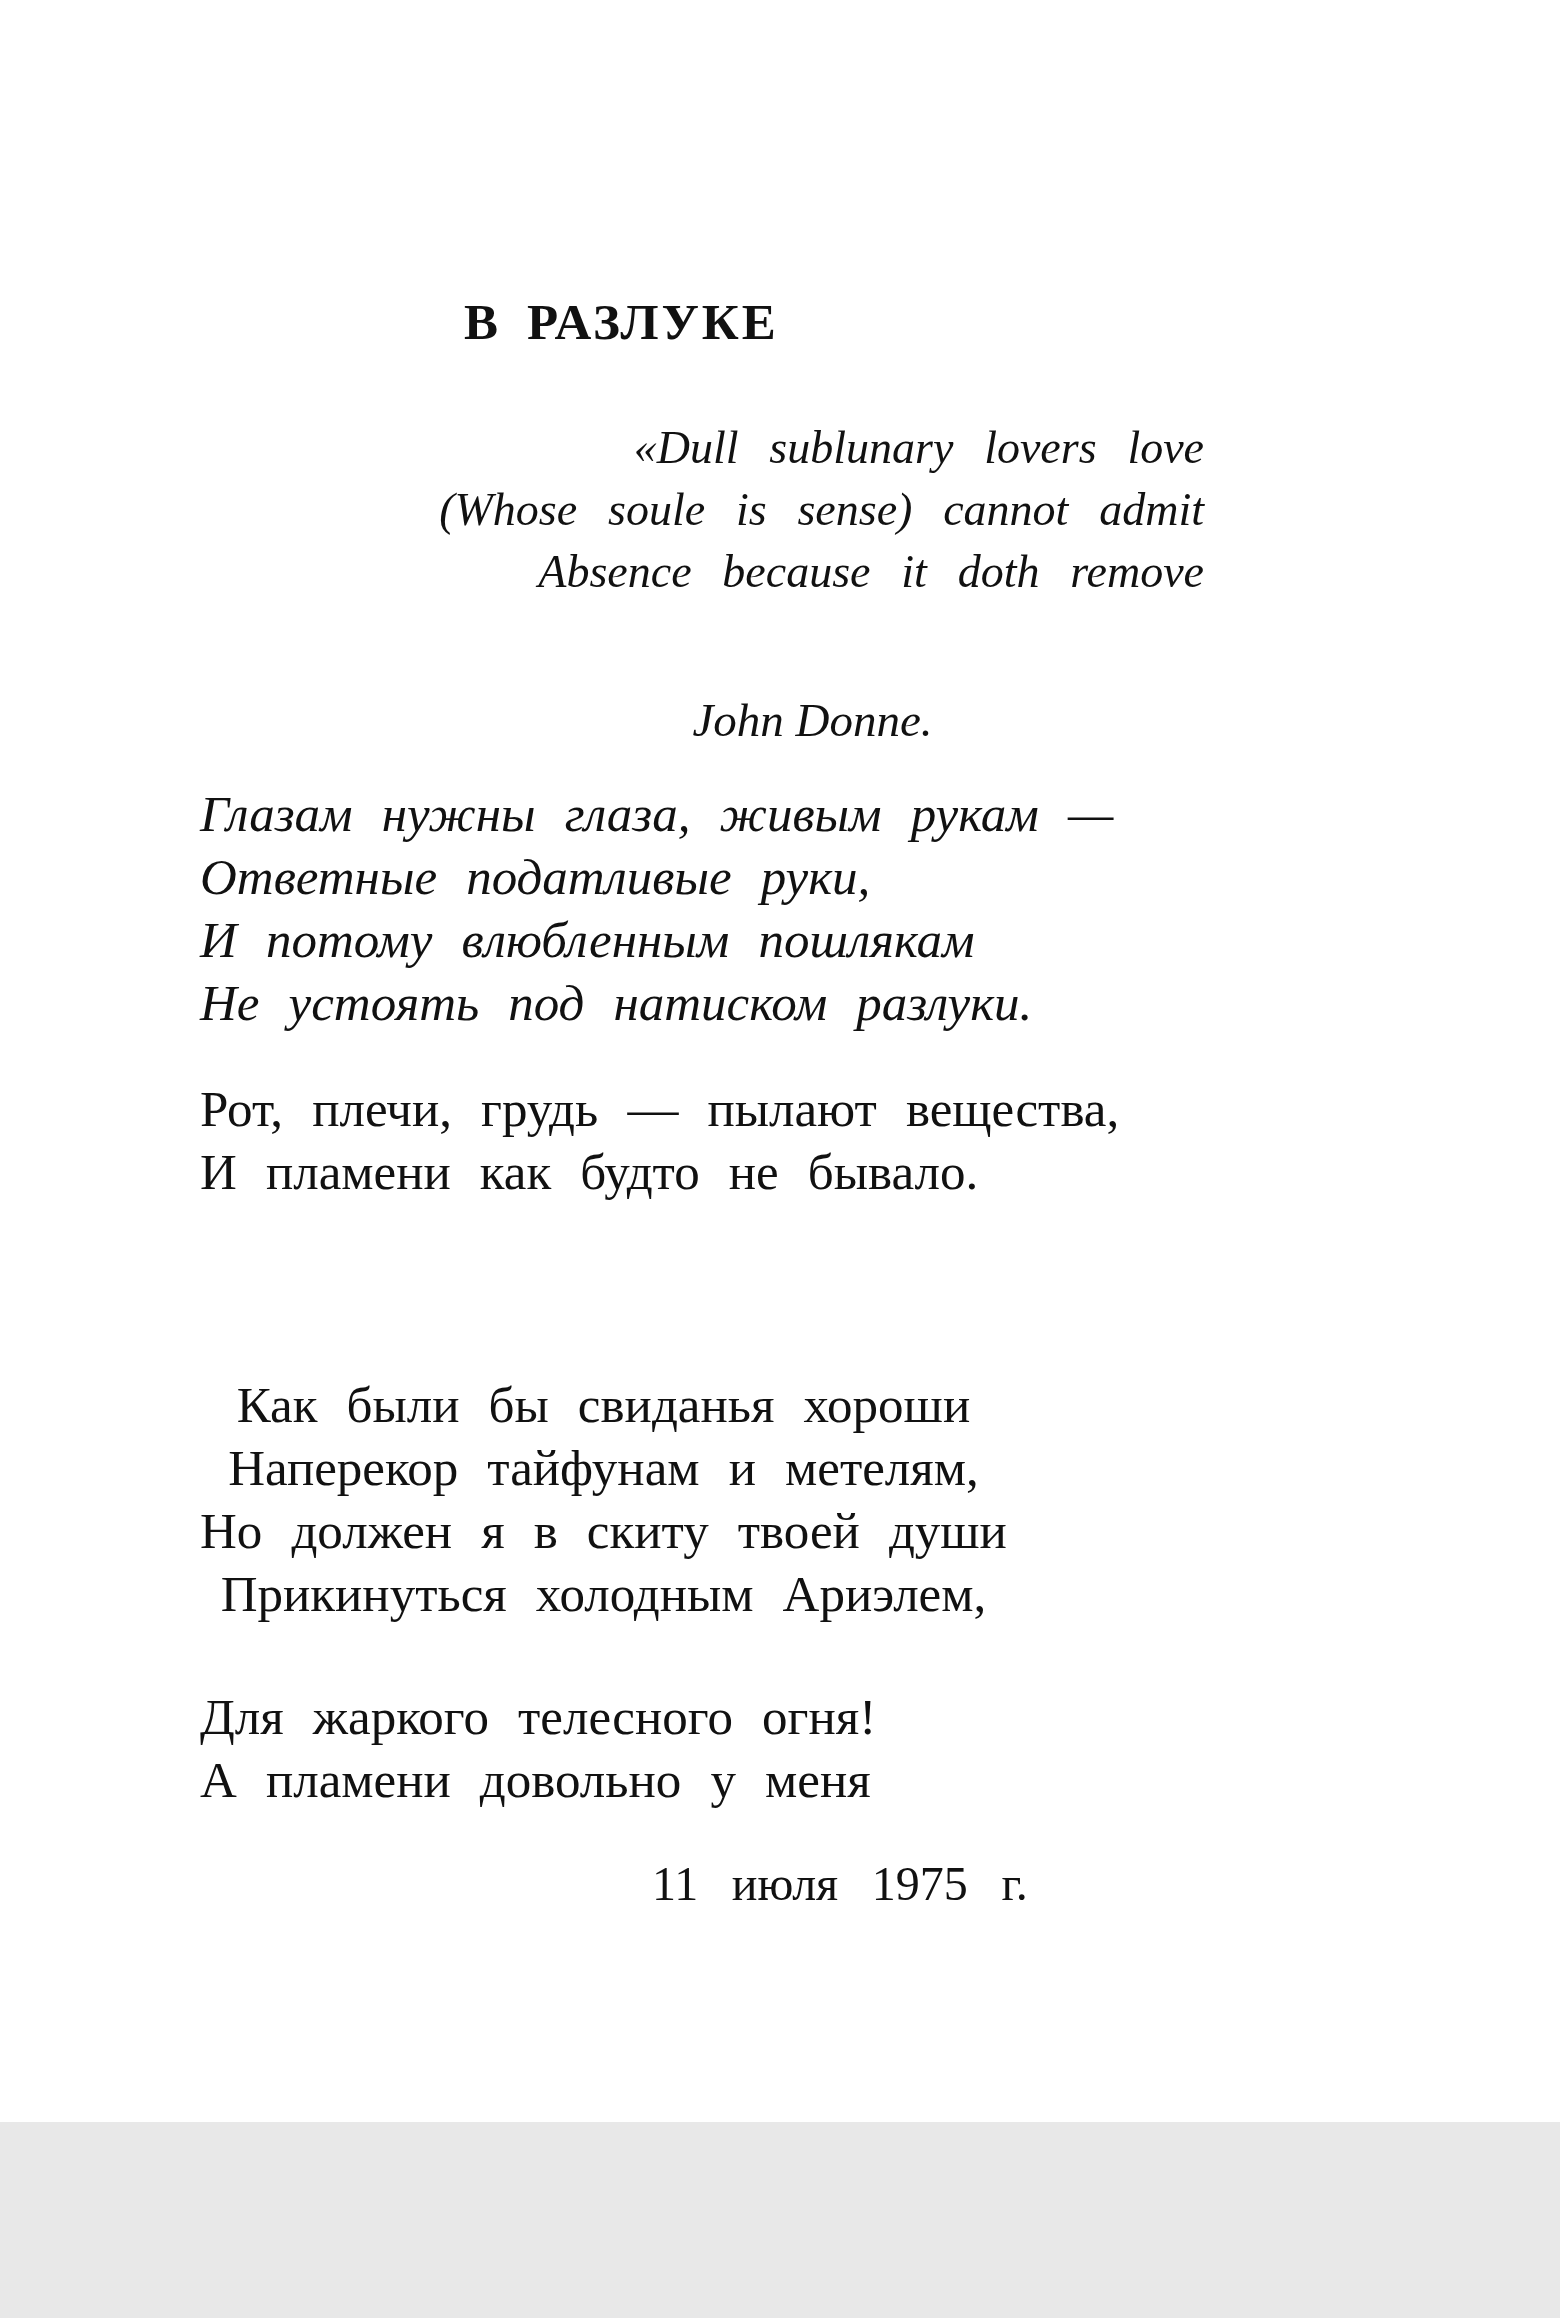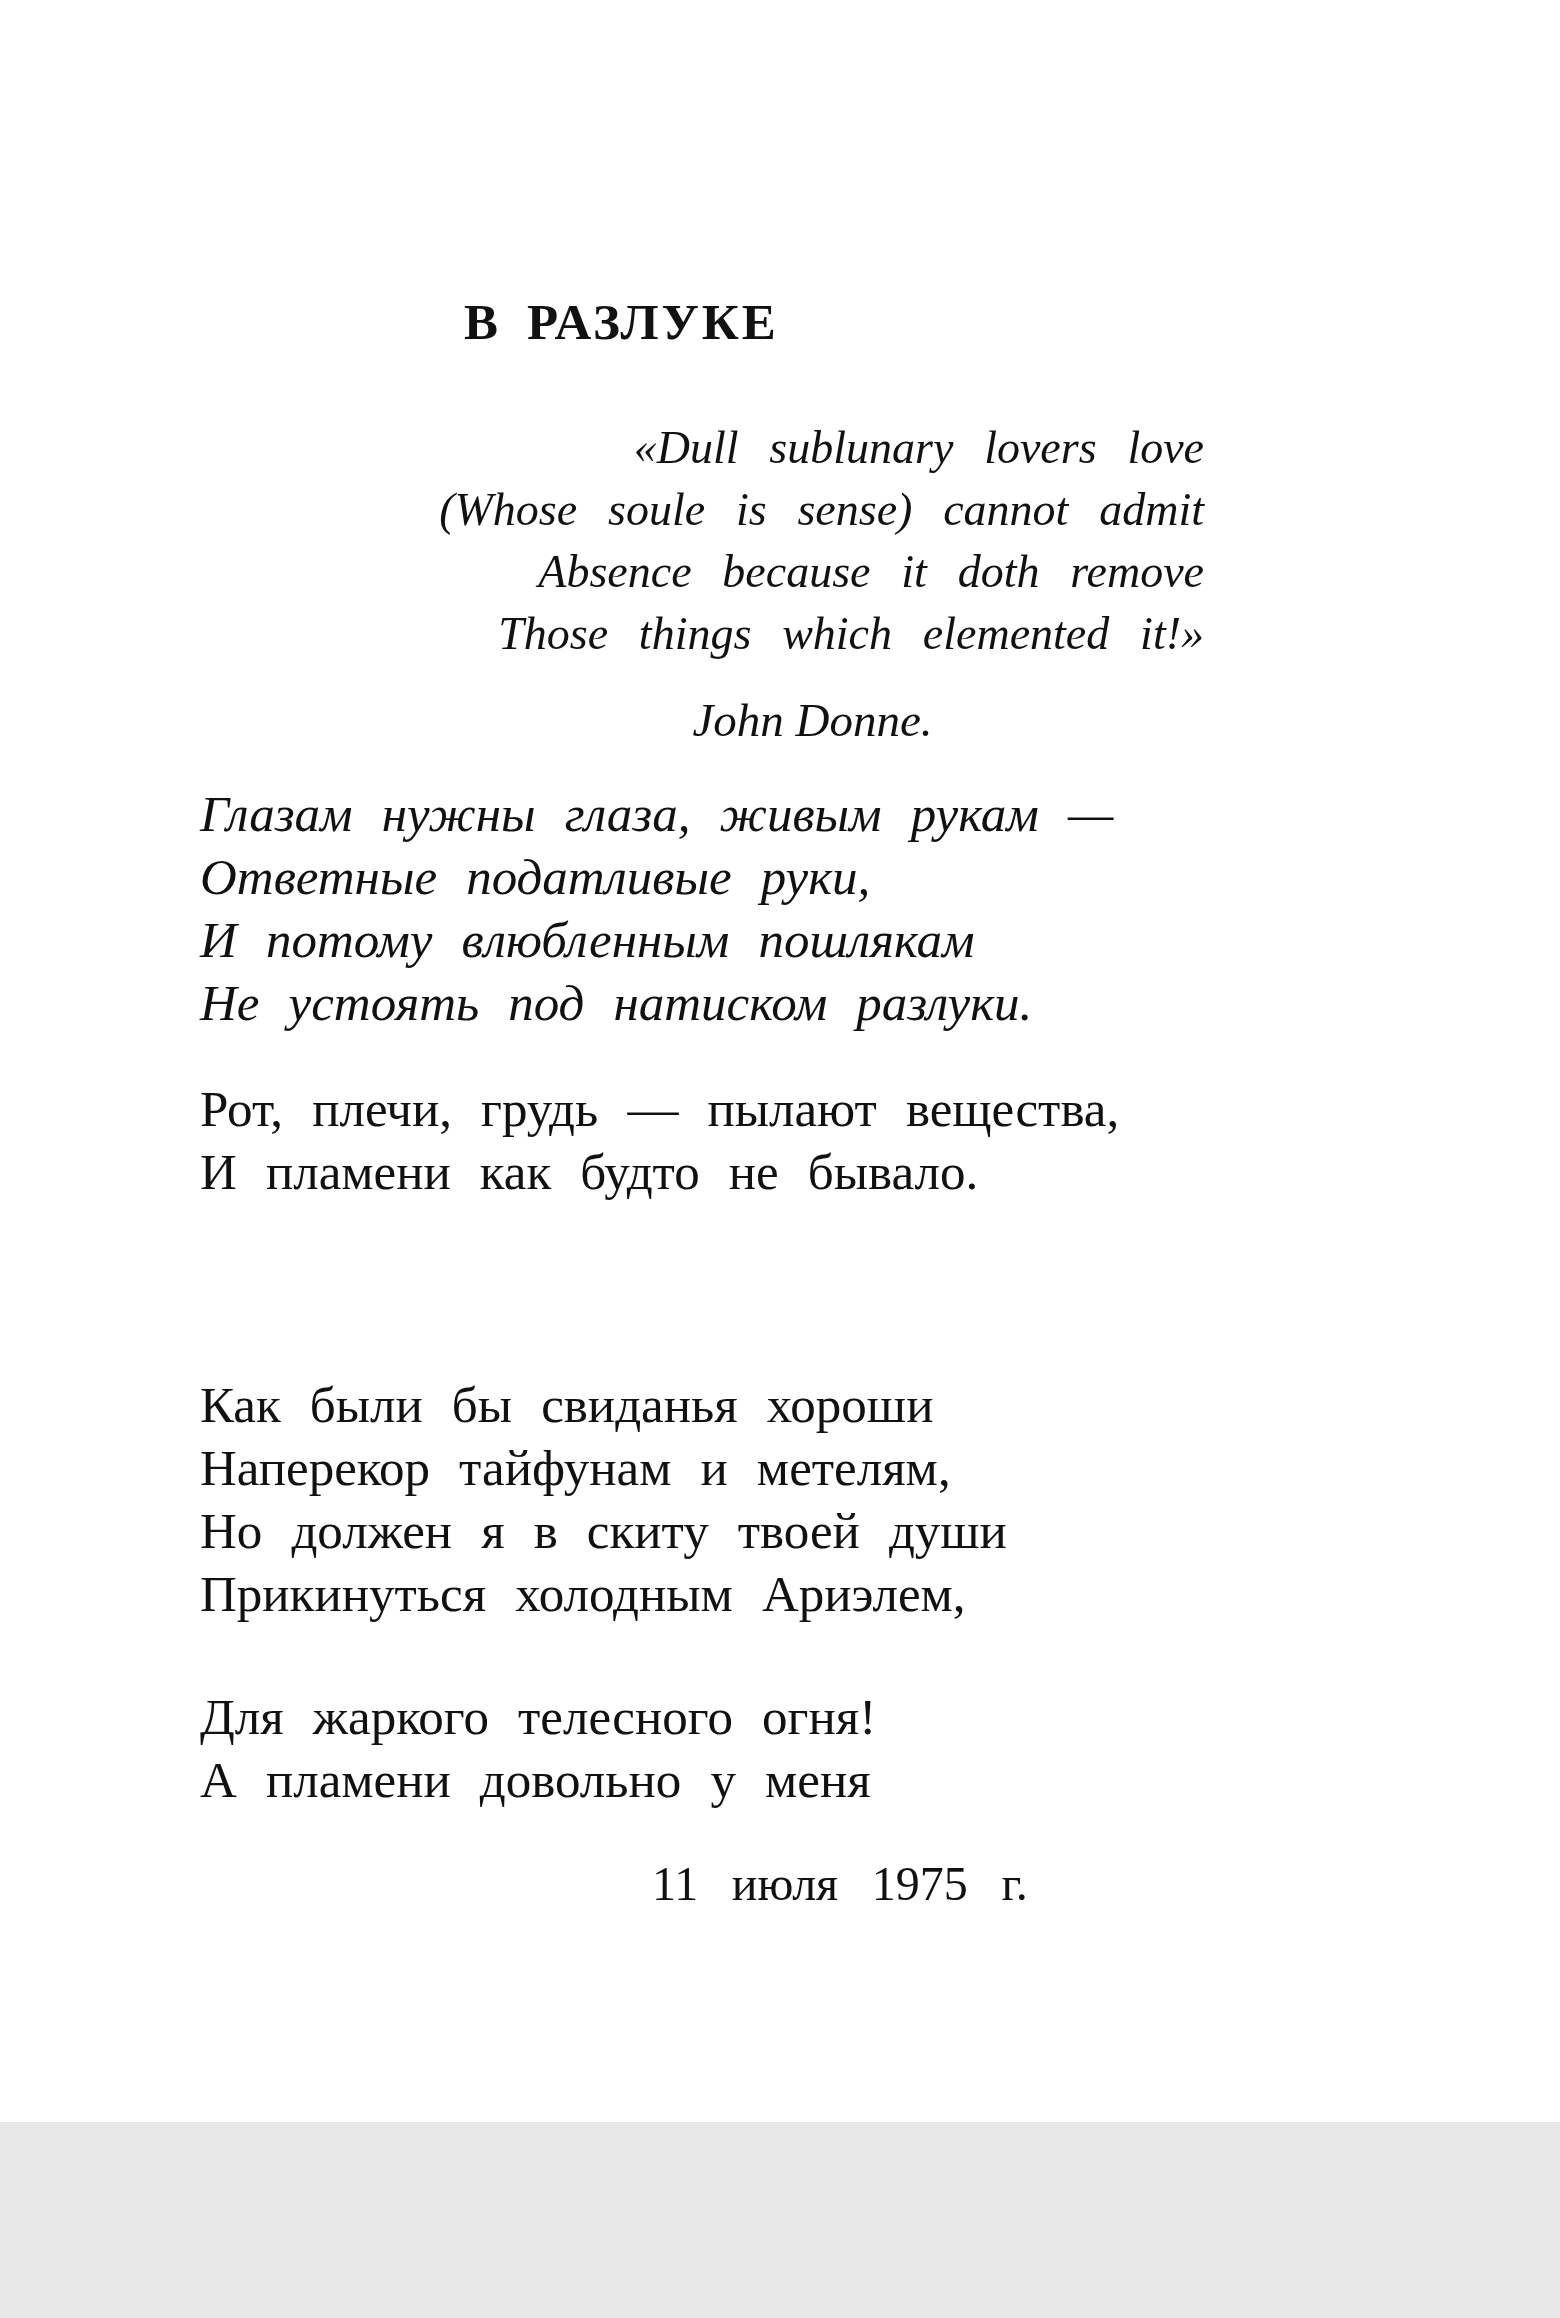--- a/index.html
+++ b/index.html
@@ -57,21 +57,21 @@
     position: absolute;
     left: 200px;
     top: 0;
   }
   .stanza {
     position: absolute;
     left: 0;
   }
   .stanza-1 { top: 783px; font-style: italic; }
   .stanza-2 { top: 1078px; }
-  .stanza-3 { top: 1374px; }
+  .stanza-3 { top: 1374px; text-align: center; }
   .stanza-4 { top: 1686px; }
   .poem-line {
     font-size: 51px;
     line-height: 63px;
     word-spacing: 0.32em;
     white-space: nowrap;
   }
   .poem-date {
     position: absolute;
     left: 652px;
@@ -96,21 +96,20 @@
 <body>
 
 <div class="page" style="--paper: #ffffff; --ink: #111111;">
 
   <div class="poem-title">В РАЗЛУКЕ</div>
 
   <div class="epigraph">
     <div class="epigraph-line">«Dull sublunary lovers love</div>
     <div class="epigraph-line">(Whose soule is sense) cannot admit</div>
     <div class="epigraph-line">Absence because it doth remove</div>
-    <div class="epigraph-line">Those things which elemented it!»</div>
   </div>
 
   <div class="epigraph-attribution">John Donne.</div>
 
   <div class="poem">
 
     <div class="stanza stanza-1">
       <div class="poem-line">Глазам нужны глаза, живым рукам —</div>
       <div class="poem-line">Ответные податливые руки,</div>
       <div class="poem-line">И потому влюбленным пошлякам</div>

